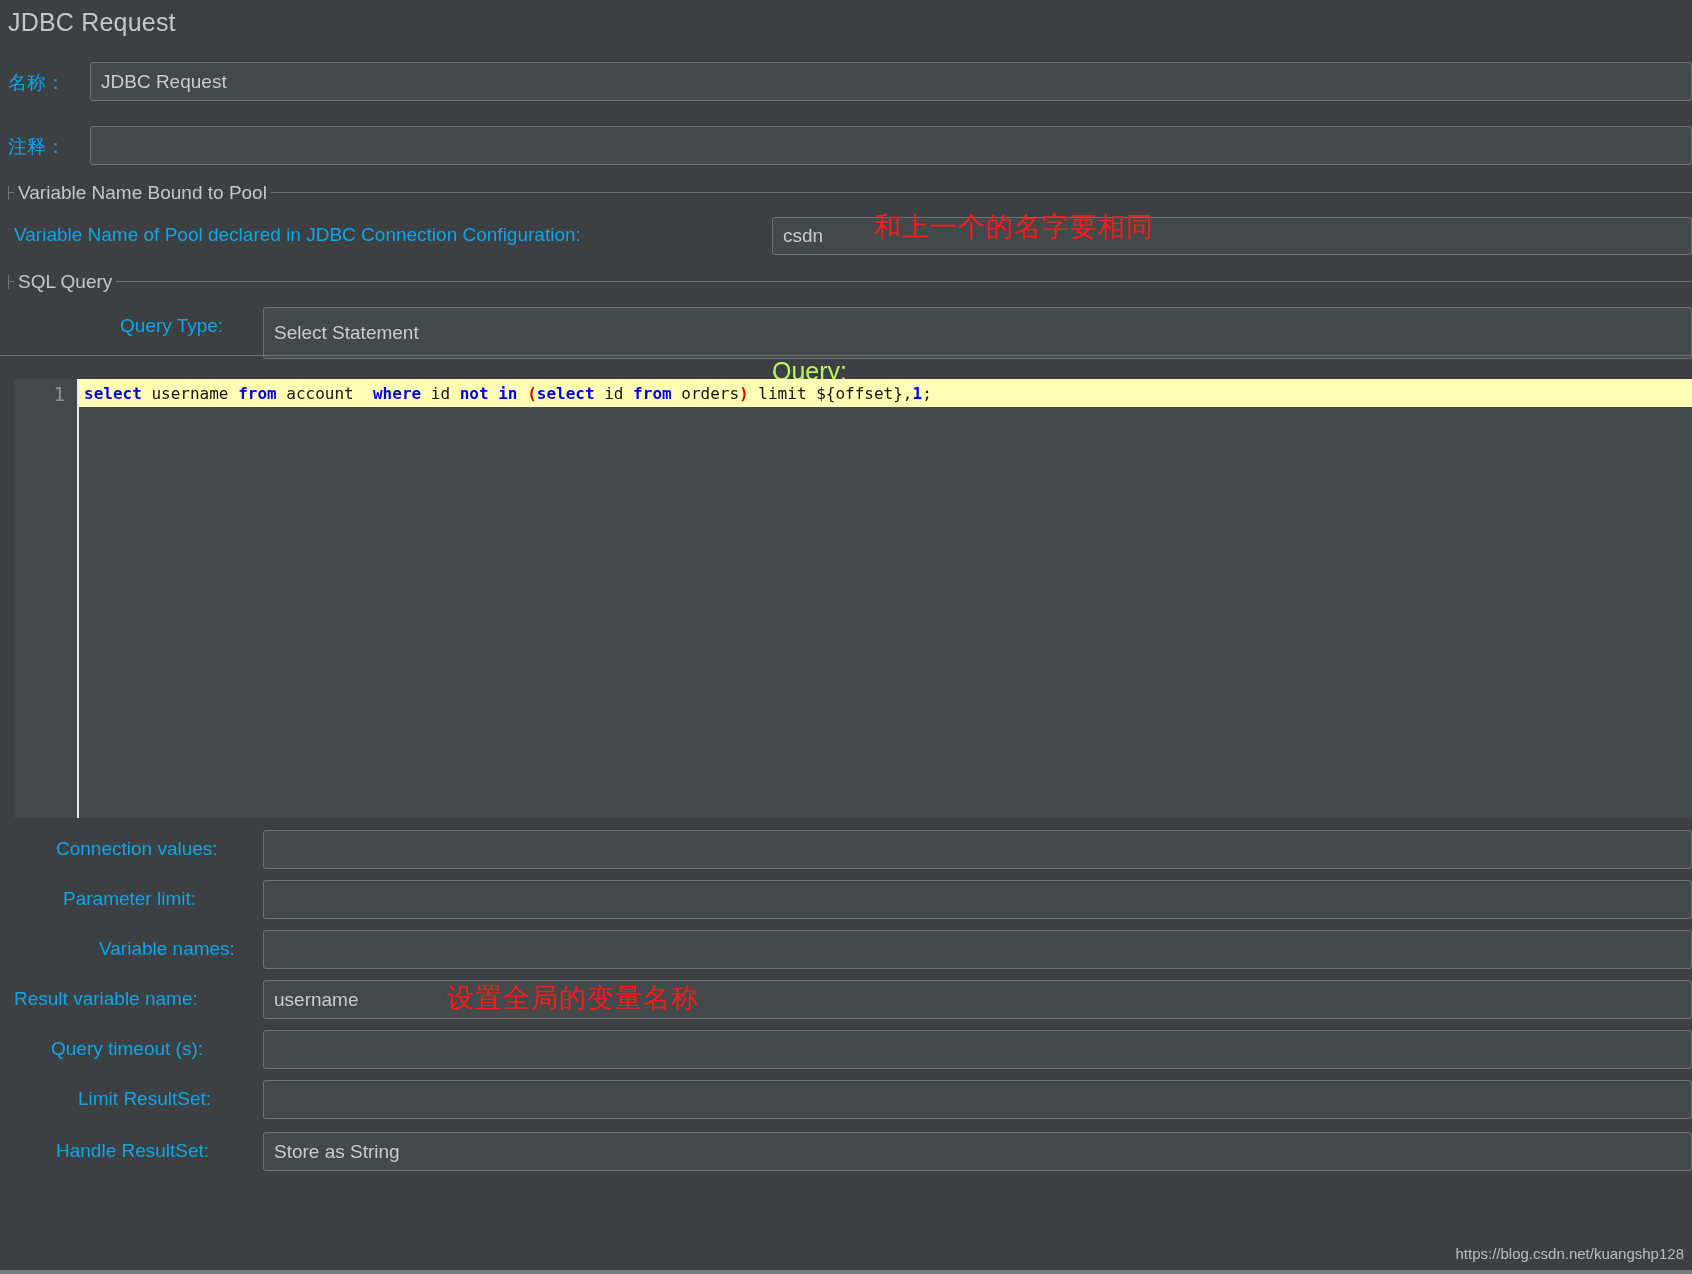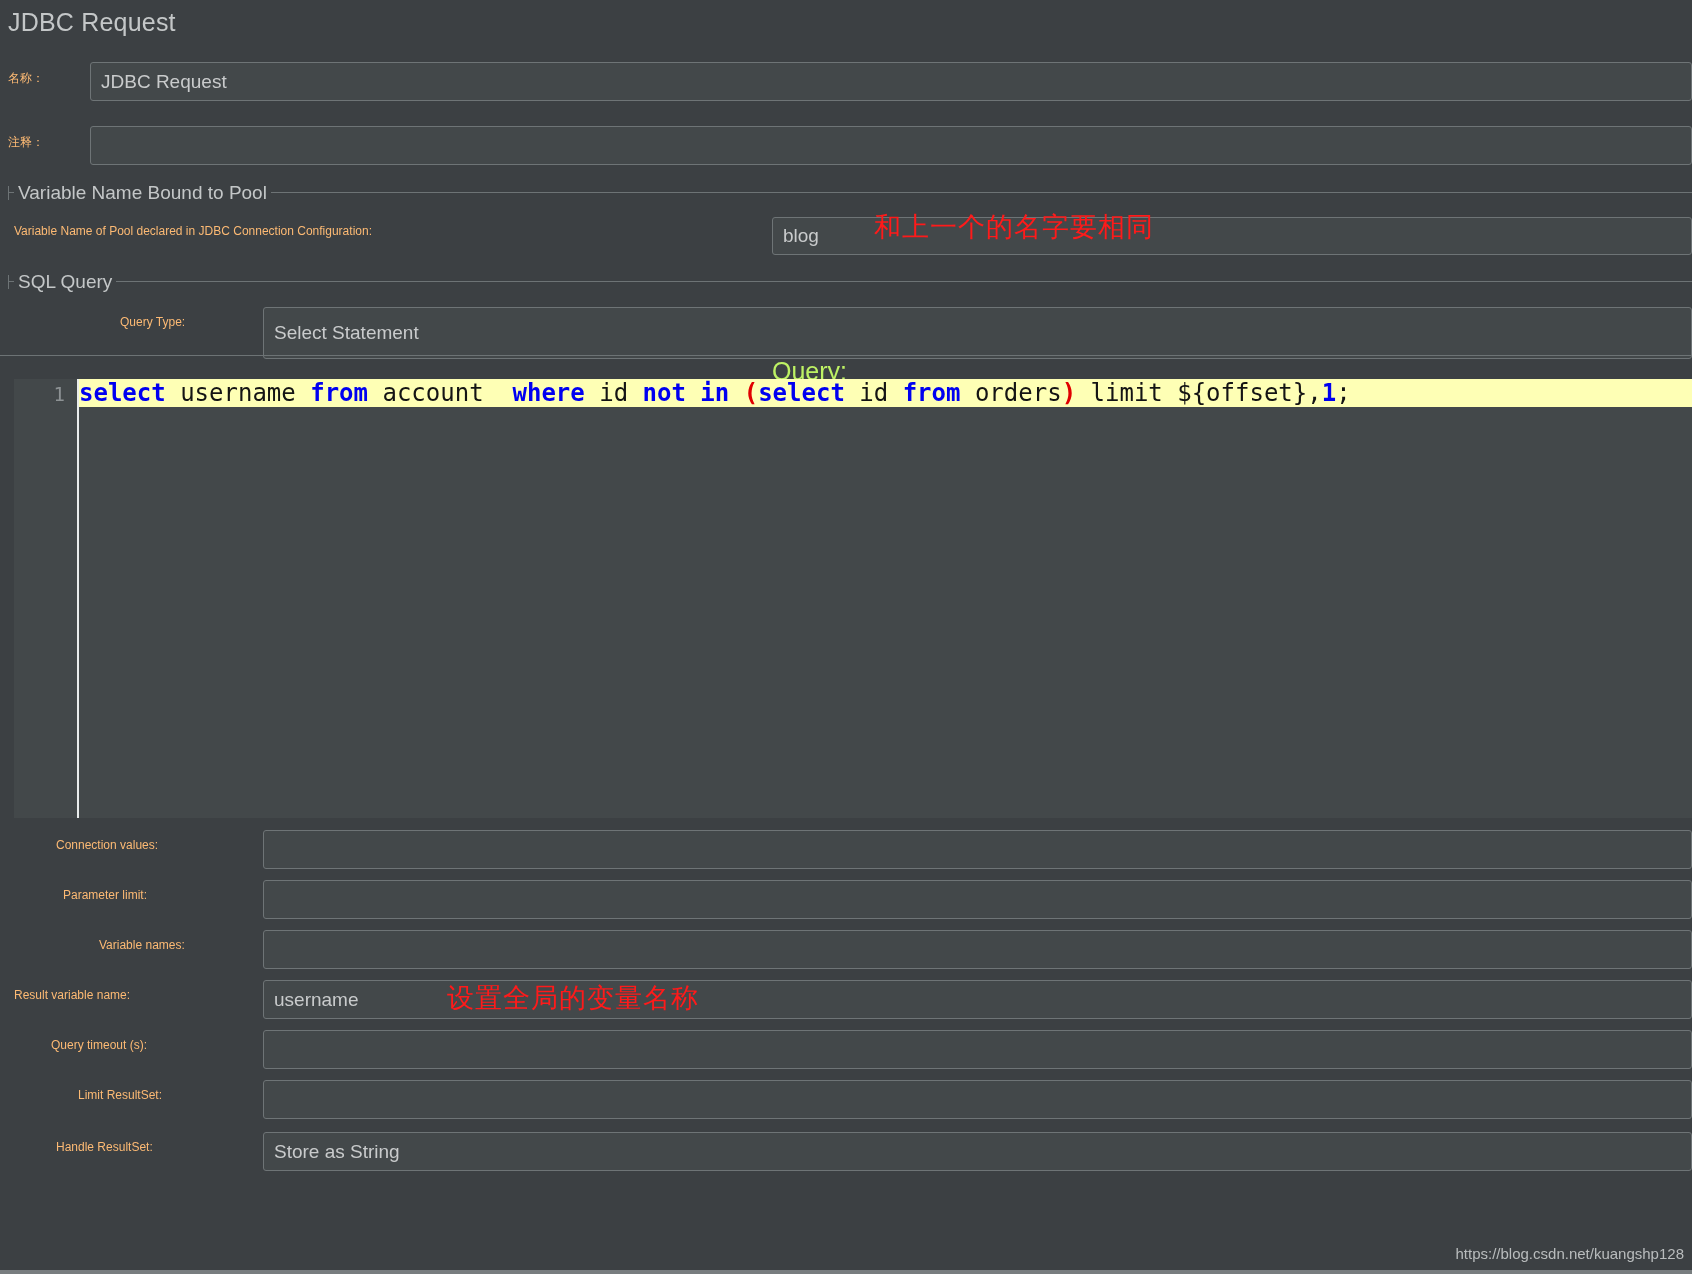--- a/index.html
+++ b/index.html
@@ -30,22 +30,22 @@
     left: 8px;
     top: 8px;
     font-size: 25px;
     color: #c4c7c8;
     letter-spacing: .2px;
   }
 
   
   .row-label {
     position: absolute;
-    font-size: 12px;
-    color: #fdba74;
+    font-size: 19px;
+    color: #0ea5e9;
     white-space: nowrap;
   }
 
   .field {
     position: absolute;
     background: #43484a;
     border: 1px solid #6e7476;
     border-radius: 3px;
     box-sizing: border-box;
     display: flex;
@@ -130,25 +130,26 @@
     color: #8d9294;
   }
   .editor-code {
     position: absolute;
     left: 65px;
     top: 0;
     right: 0;
     height: 28px;
     background: #feffb5;
     display: flex;
-    align-items: flex-start;
+    align-items: center;
     font-family: "DejaVu Sans Mono", "Liberation Mono", monospace;
-    font-size: 24px;
+    font-size: 16px;
     color: #141414;
     white-space: pre;
+    padding-left: 5px;
     box-sizing: border-box;
     letter-spacing: 0px;
   }
   .tok-kw   { color: #0000f0; font-weight: bold; }
   .tok-punc { color: #e00000; font-weight: bold; }
   .tok-num  { color: #0000f0; font-weight: bold; }
   .tok-txt  { color: #141414; }
 
   
   .watermark {
@@ -179,21 +180,21 @@
   <div class="field" style="left:90px; top:62px; width:1602px; height:39px;" title="JDBC Request">JDBC Request</div>
 
   <div class="row-label" style="left:8px; top:134px;">注释：</div>
   <div class="field empty" style="left:90px; top:126px; width:1602px; height:39px;"></div>
 
   <div class="group-tick" style="left:8px; top:186px; height:14px;"></div>
   <div class="group-line" style="left:8px; top:192px; width:1684px;"></div>
   <div class="group-title" style="left:14px; top:182px;">Variable Name Bound to Pool</div>
 
   <div class="row-label" style="left:14px; top:224px;">Variable Name of Pool declared in JDBC Connection Configuration:</div>
-  <div class="field" style="left:772px; top:217px; width:920px; height:38px;">blog</div>
+  <div class="field" style="left:772px; top:217px; width:920px; height:38px;">csdn</div>
   <div class="annot" style="left:874px; top:209px;">和上一个的名字要相同</div>
 
   <div class="group-tick" style="left:8px; top:275px; height:14px;"></div>
   <div class="group-line" style="left:8px; top:281px; width:1684px;"></div>
   <div class="group-title" style="left:14px; top:271px;">SQL Query</div>
 
   <div class="row-label" style="left:120px; top:315px;">Query Type:</div>
   <div class="field" style="left:263px; top:307px; width:1429px; height:52px;">Select Statement</div>
 
   <div class="group-line" style="left:0px; top:355px; width:1692px;"></div>

